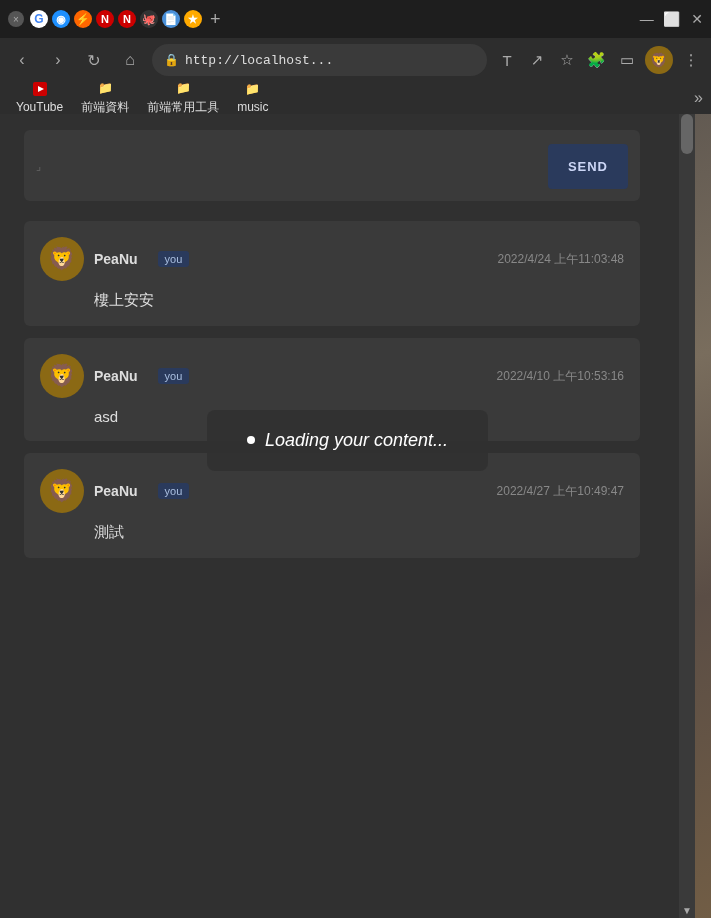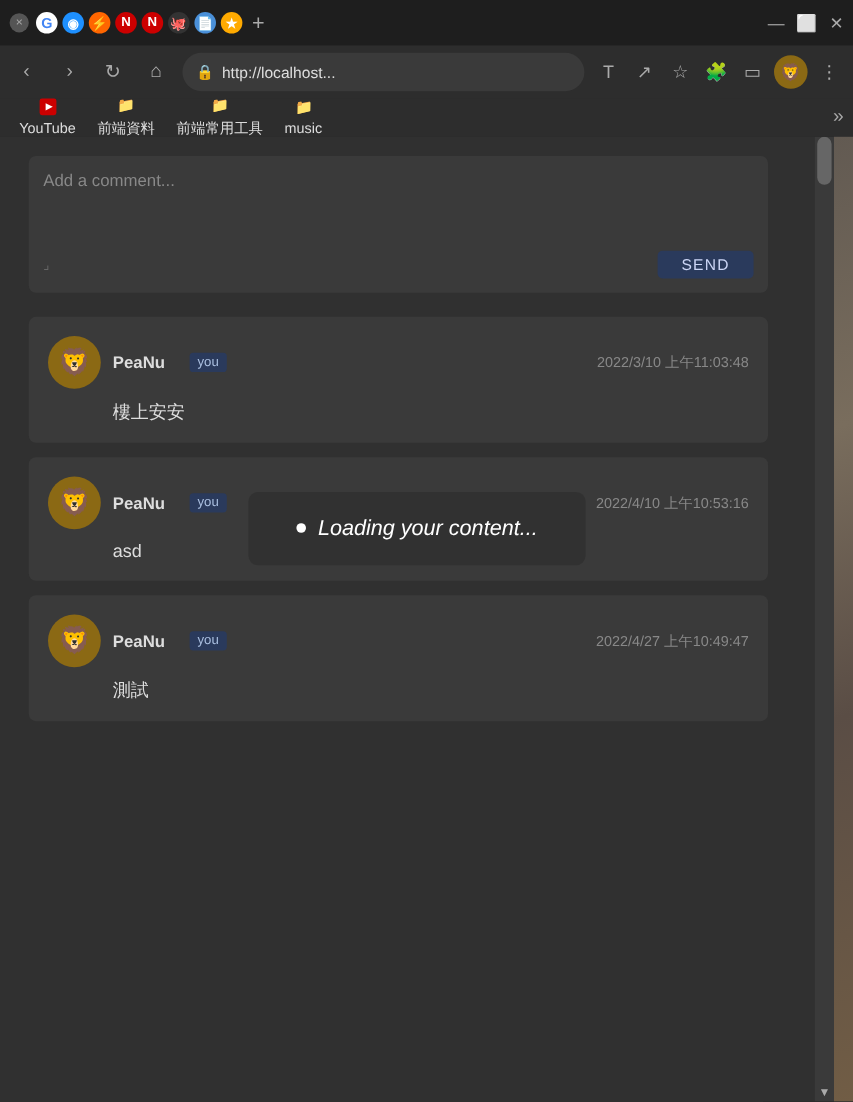--- a/index.html
+++ b/index.html
@@ -65,20 +65,21 @@
       border-radius: 20px;
       height: 32px;
       display: flex;
       align-items: center;
       padding: 0 12px;
       gap: 6px;
     }
     .address-bar-text {
       color: #ddd;
       font-size: 13px;
+      font-family: Liberation Mono, monospace;
     }
     .lock-icon { color: #aaa; font-size: 12px; }
     .nav-right-icons {
       display: flex; gap: 6px; align-items: center;
     }
     .nav-icon { color: #aaa; font-size: 15px; cursor: pointer; width: 24px; height: 24px; display: flex; align-items: center; justify-content: center; }
     .avatar-icon {
       width: 28px; height: 28px; border-radius: 50%;
       background: #8B6914;
       display: flex; align-items: center; justify-content: center;
@@ -158,23 +159,23 @@
       outline: none;
       height: 60px;
       font-family: Arial, sans-serif;
     }
     .comment-textarea::placeholder { color: #888; }
     .send-btn {
       background: #2a3a5c;
       color: #ccd6f6;
       border: none;
       border-radius: 4px;
-      padding: 4px 20px;
+      padding: 15px 20px;
       font-size: 13px;
-      font-weight: normal;
+      font-weight: bold;
       letter-spacing: 1px;
       cursor: pointer;
     }
 
     
     .comment-block {
       background: #3a3a3a;
       border-radius: 6px;
       padding: 16px;
       margin-bottom: 12px;
@@ -322,34 +323,33 @@
   </div>
   <span class="bookmark-more">»</span>
 </div>
 
 <div class="browser-body">
 
   <div class="content-area" style="width:695px; height:804px; position:relative; overflow:hidden;">
     <div class="page-wrapper">
 
       <div class="comment-input-area">
-        <textarea class="comment-textarea" placeholder="Add a comment..." style=""></textarea>
         <div style="display:flex; justify-content:flex-end; align-items:center; margin-top:2px;">
           <span style="color:#666;font-size:11px;margin-right:auto;">⌟</span>
           <button class="send-btn">SEND</button>
         </div>
       </div>
 
       <div class="comment-block" style="position:relative;">
         <div class="comment-header">
           <div class="user-avatar">🦁</div>
           <div class="comment-meta">
             <span class="username">PeaNu</span>
             <span class="you-badge">you</span>
-            <span class="comment-time">2022/3/10 上午11:03:48</span>
+            <span class="comment-time">2022/4/24 上午11:03:48</span>
           </div>
         </div>
         <div class="comment-text">樓上安安</div>
       </div>
 
       <div class="comment-block">
         <div class="comment-header">
           <div class="user-avatar">🦁</div>
           <div class="comment-meta">
             <span class="username">PeaNu</span>

